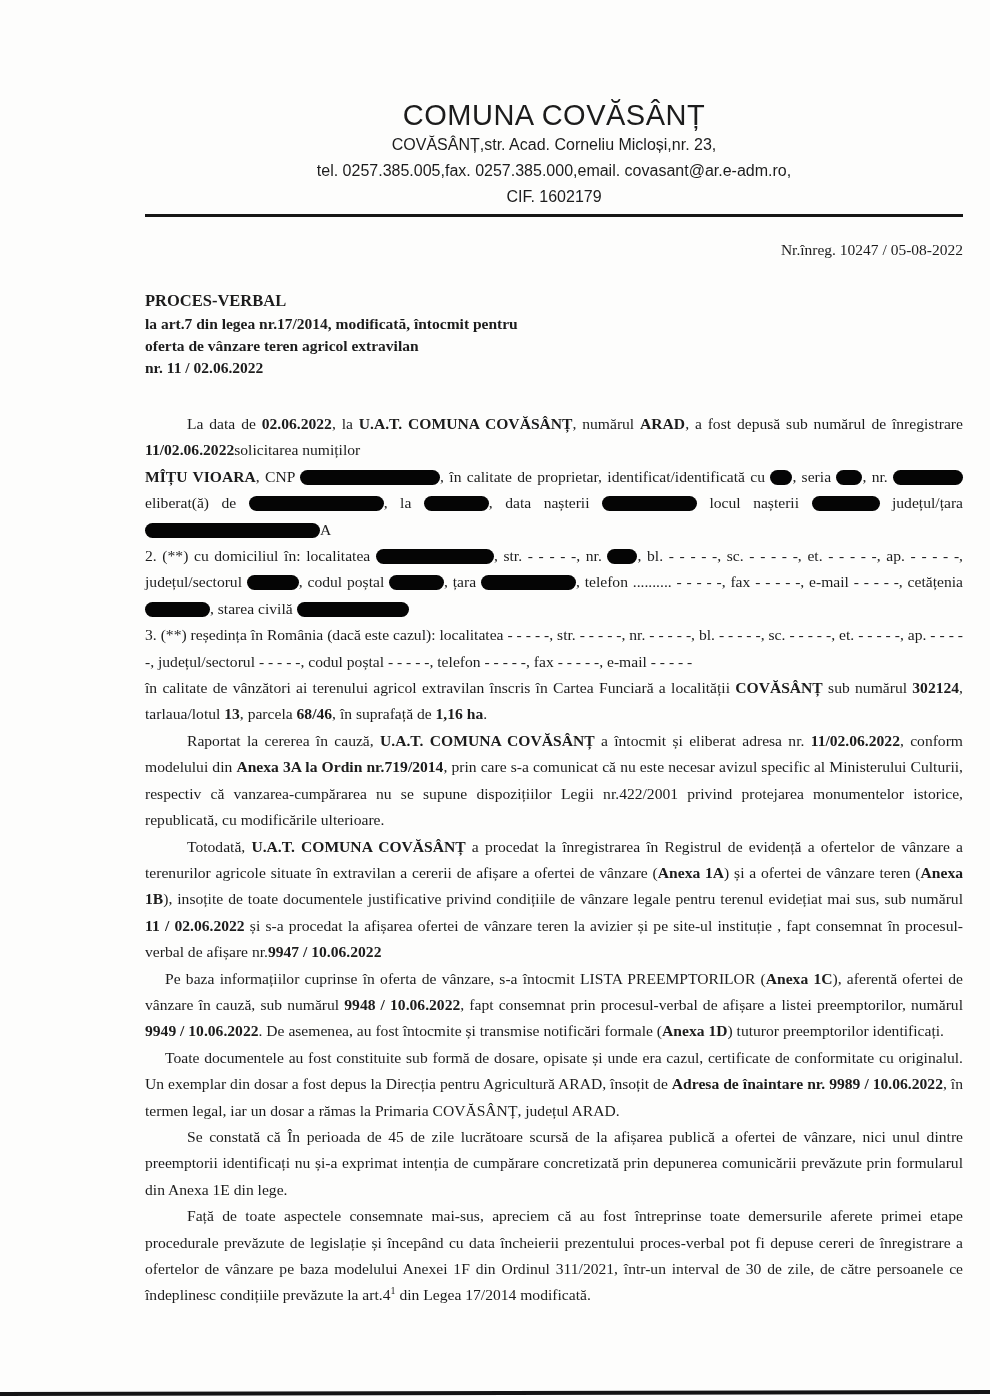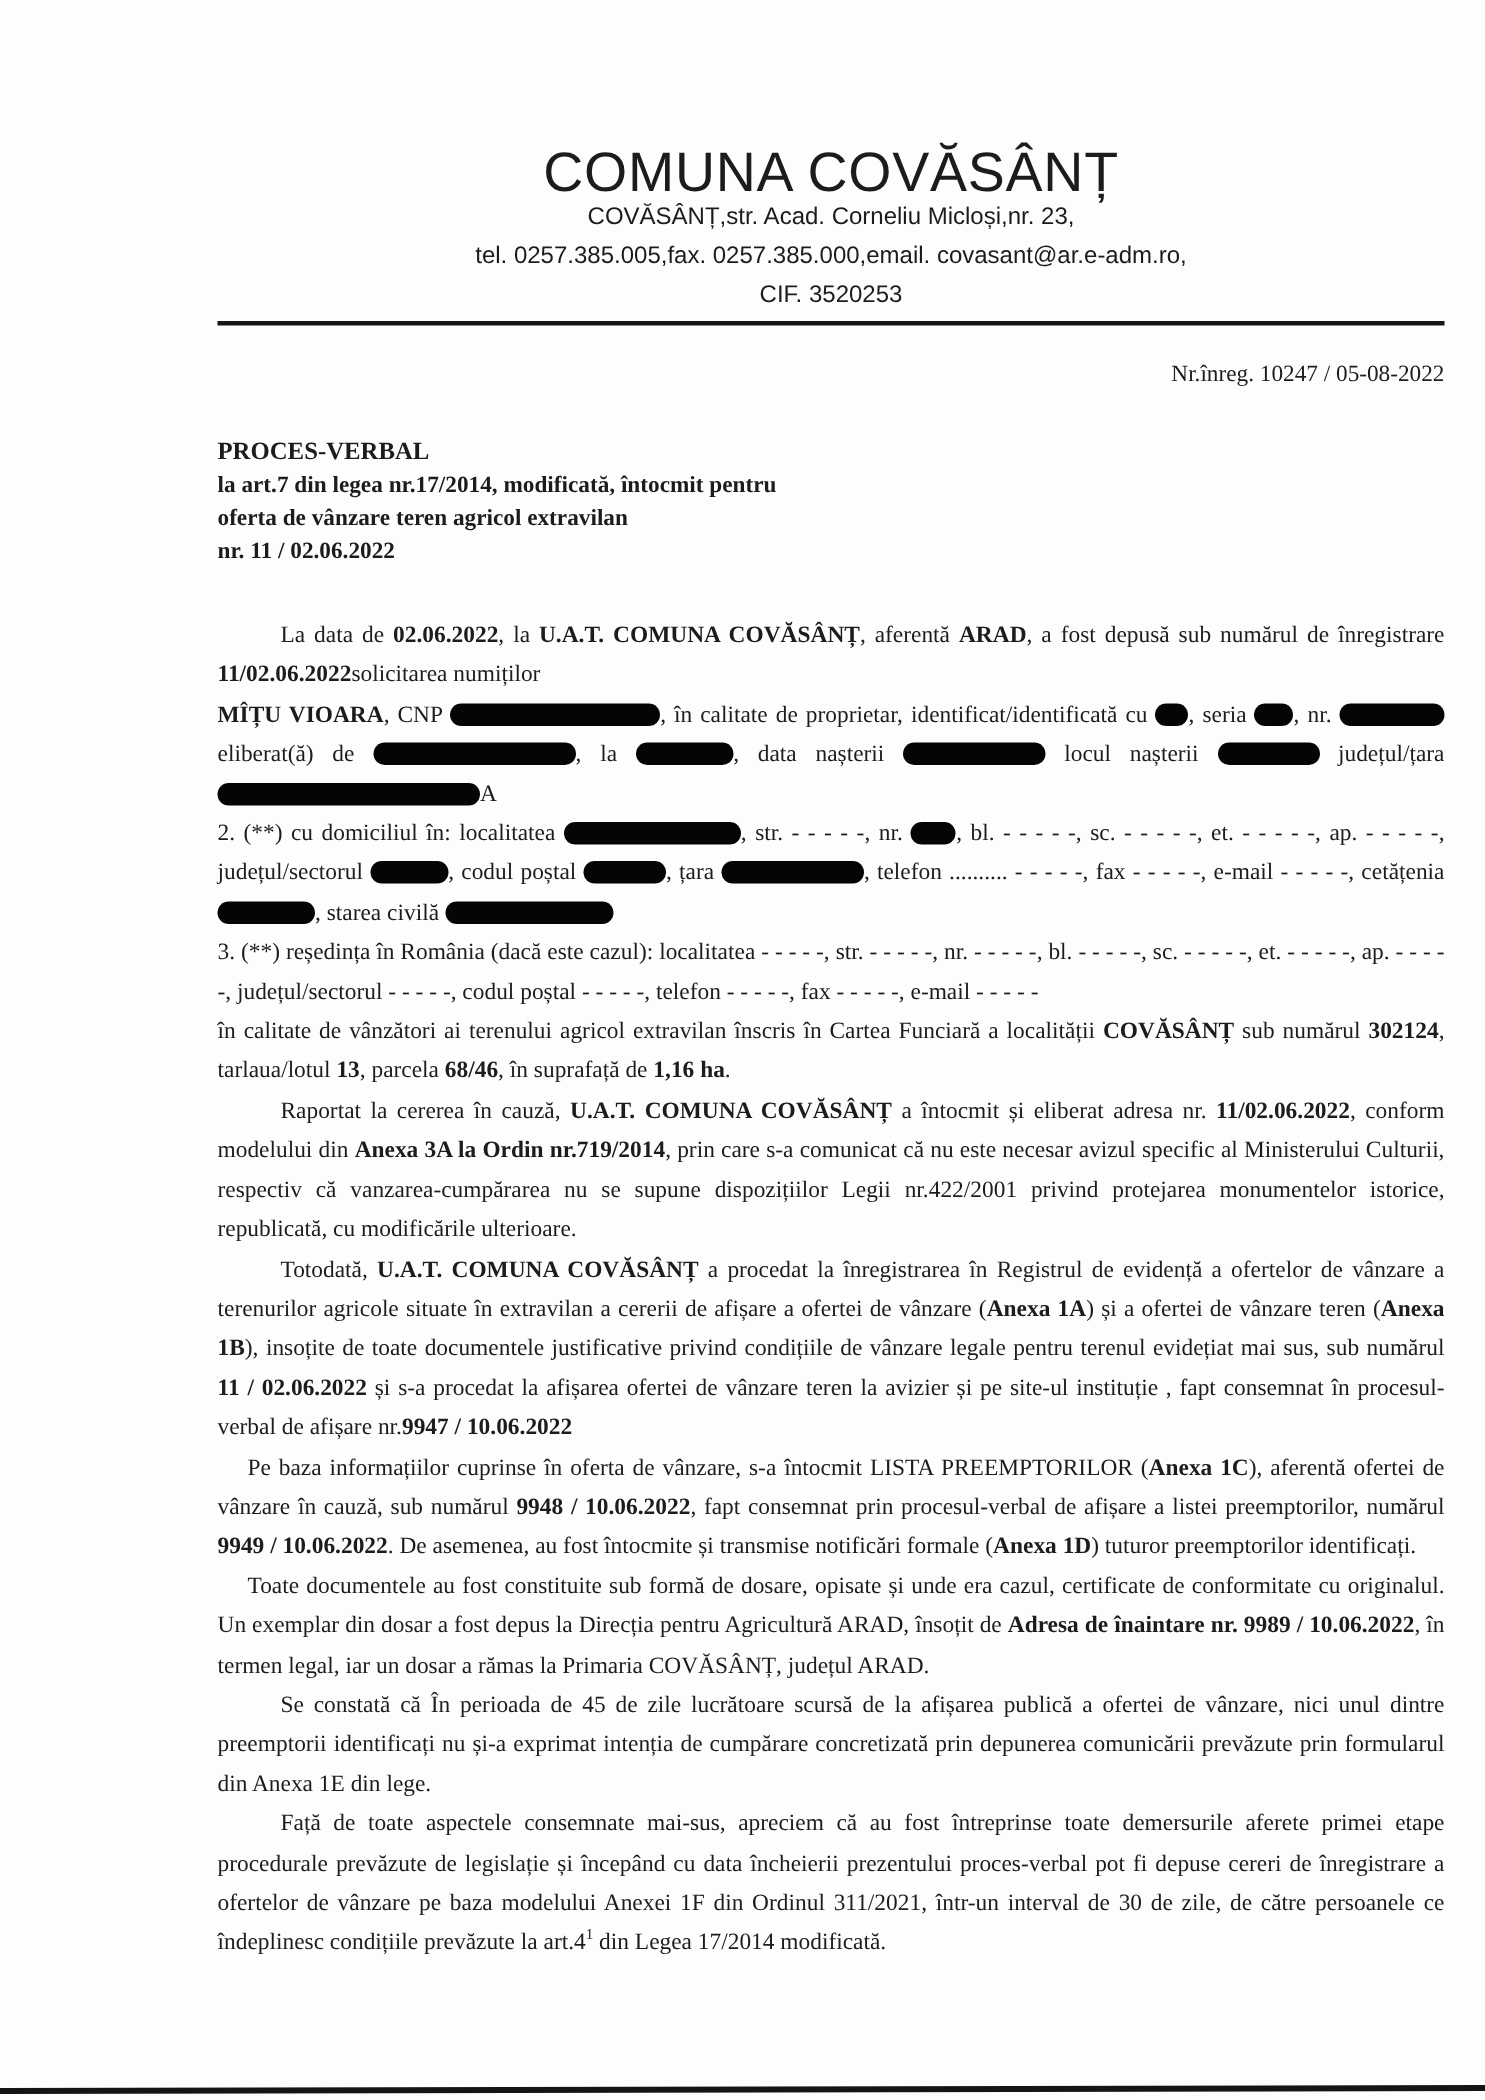--- a/index.html
+++ b/index.html
@@ -18,21 +18,21 @@
     left:145px; top:0;
     width:818px;
   }
   
   .letterhead{
     text-align:center;
     font-family:"Liberation Sans", sans-serif;
     padding-top:98px;
   }
   .org-name{
-    font-size:37px;
+    font-size:29px;
     letter-spacing:0.5px;
     line-height:34px;
     font-weight:400;
   }
   .head-line{
     font-size:16px;
     line-height:26px;
     font-weight:400;
   }
   .head-rule{
@@ -85,37 +85,37 @@
 </head>
 <body>
 
 <div class="page">
   <div class="content">
 
     <div class="letterhead">
       <div class="org-name">COMUNA COVĂSÂNȚ</div>
       <div class="head-line">COVĂSÂNȚ,str. Acad. Corneliu Micloși,nr. 23,</div>
       <div class="head-line">tel. 0257.385.005,fax. 0257.385.000,email. covasant@ar.e-adm.ro,</div>
-      <div class="head-line">CIF. 3520253</div>
+      <div class="head-line">CIF. 1602179</div>
     </div>
     <hr class="head-rule">
 
     <div class="reg-number">Nr.înreg. 10247 / 05-08-2022</div>
 
     <div class="title-block">
       <div class="title-main">PROCES-VERBAL</div>
 
         <div>la art.7 din legea nr.17/2014, modificată, întocmit pentru</div>
         <div>oferta de vânzare teren agricol extravilan</div>
         <div>nr. 11 / 02.06.2022</div>
       </div>
 
     <div class="doc-body">
 
-    <p class="indent"><span>La data de </span><b>02.06.2022</b><span>, la </span><b>U.A.T. COMUNA COVĂSÂNȚ</b><span>, aferentă </span><b>ARAD</b><span>, a fost depusă sub numărul de înregistrare </span><b>11/02.06.2022</b><span>solicitarea numiților</span></p>
+    <p class="indent"><span>La data de </span><b>02.06.2022</b><span>, la </span><b>U.A.T. COMUNA COVĂSÂNȚ</b><span>, numărul </span><b>ARAD</b><span>, a fost depusă sub numărul de înregistrare </span><b>11/02.06.2022</b><span>solicitarea numiților</span></p>
         <p><b>MÎȚU VIOARA</b><span>, CNP </span><span class="redact" style="width: 140px;"></span><span>, în calitate de proprietar, identificat/identificată cu </span><span class="redact" style="width: 22px;"></span><span>, seria </span><span class="redact" style="width: 26px;"></span><span>, nr. </span><span class="redact" style="width: 70px;"></span><span> eliberat(ă) de </span><span class="redact" style="width: 135px;"></span><span>, la </span><span class="redact" style="width: 65px;"></span><span>, data nașterii </span><span class="redact" style="width: 95px;"></span><span> locul nașterii </span><span class="redact" style="width: 68px;"></span><span> județul/țara </span><span class="redact" style="width: 175px;"></span><span>A</span></p>
         <p><span>2. (**) cu domiciliul în: localitatea </span><span class="redact" style="width: 118px;"></span><span>, str. - - - - -, nr. </span><span class="redact" style="width: 30px;"></span><span>, bl. - - - - -, sc. - - - - -, et. - - - - -, ap. - - - - -, județul/sectorul </span><span class="redact" style="width: 52px;"></span><span>, codul poștal </span><span class="redact" style="width: 55px;"></span><span>, țara </span><span class="redact" style="width: 95px;"></span><span>, telefon .......... - - - - -, fax - - - - -, e-mail - - - - -, cetățenia </span><span class="redact" style="width: 65px;"></span><span>, starea civilă </span><span class="redact" style="width: 112px;"></span></p>
         <p><span>3. (**) reședința în România (dacă este cazul): localitatea - - - - -, str. - - - - -, nr. - - - - -, bl. - - - - -, sc. - - - - -, et. - - - - -, ap. - - - - -, județul/sectorul - - - - -, codul poștal - - - - -, telefon - - - - -, fax - - - - -, e-mail - - - - -</span></p>
         <p><span>în calitate de vânzători ai terenului agricol extravilan înscris în Cartea Funciară a localității </span><b>COVĂSÂNȚ</b><span> sub numărul </span><b>302124</b><span>, tarlaua/lotul </span><b>13</b><span>, parcela </span><b>68/46</b><span>, în suprafață de </span><b>1,16 ha</b><span>.</span></p>
         <p class="indent"><span>Raportat la cererea în cauză, </span><b>U.A.T. COMUNA COVĂSÂNȚ</b><span> a întocmit și eliberat adresa nr. </span><b>11/02.06.2022</b><span>, conform modelului din </span><b>Anexa 3A la Ordin nr.719/2014</b><span>, prin care s-a comunicat că nu este necesar avizul specific al Ministerului Culturii, respectiv că vanzarea-cumpărarea nu se supune dispozițiilor Legii nr.422/2001 privind protejarea monumentelor istorice, republicată, cu modificările ulterioare.</span></p>
         <p class="indent"><span>Totodată, </span><b>U.A.T. COMUNA COVĂSÂNȚ</b><span> a procedat la înregistrarea în Registrul de evidență a ofertelor de vânzare a terenurilor agricole situate în extravilan a cererii de afișare a ofertei de vânzare (</span><b>Anexa 1A</b><span>) și a ofertei de vânzare teren (</span><b>Anexa 1B</b><span>), insoțite de toate documentele justificative privind condițiile de vânzare legale pentru terenul evidețiat mai sus, sub numărul </span><b>11 / 02.06.2022</b><span> și s-a procedat la afișarea ofertei de vânzare teren la avizier și pe site-ul instituție , fapt consemnat în procesul-verbal de afișare nr.</span><b>9947 / 10.06.2022</b></p>
         <p class="indent-sm"><span>Pe baza informațiilor cuprinse în oferta de vânzare, s-a întocmit LISTA PREEMPTORILOR (</span><b>Anexa 1C</b><span>), aferentă ofertei de vânzare în cauză, sub numărul </span><b>9948 / 10.06.2022</b><span>, fapt consemnat prin procesul-verbal de afișare a listei preemptorilor, numărul </span><b>9949 / 10.06.2022</b><span>. De asemenea, au fost întocmite și transmise notificări formale (</span><b>Anexa 1D</b><span>) tuturor preemptorilor identificați.</span></p>
         <p class="indent-sm"><span>Toate documentele au fost constituite sub formă de dosare, opisate și unde era cazul, certificate de conformitate cu originalul. Un exemplar din dosar a fost depus la Direcția pentru Agricultură ARAD, însoțit de </span><b>Adresa de înaintare nr. 9989 / 10.06.2022</b><span>, în termen legal, iar un dosar a rămas la Primaria COVĂSÂNȚ, județul ARAD.</span></p>
         <p class="indent"><span>Se constată că În perioada de 45 de zile lucrătoare scursă de la afișarea publică a ofertei de vânzare, nici unul dintre preemptorii identificați nu și-a exprimat intenția de cumpărare concretizată prin depunerea comunicării prevăzute prin formularul din Anexa 1E din lege.</span></p>
         <p class="indent"><span>Față de toate aspectele consemnate mai-sus, apreciem că au fost întreprinse toate demersurile aferete primei etape procedurale prevăzute de legislație și începând cu data încheierii prezentului proces-verbal pot fi depuse cereri de înregistrare a ofertelor de vânzare pe baza modelului Anexei 1F din Ordinul 311/2021, într-un interval de 30 de zile, de către persoanele ce îndeplinesc condițiile prevăzute la art.4</span><sup>1</sup><span> din Legea 17/2014 modificată.</span></p>

